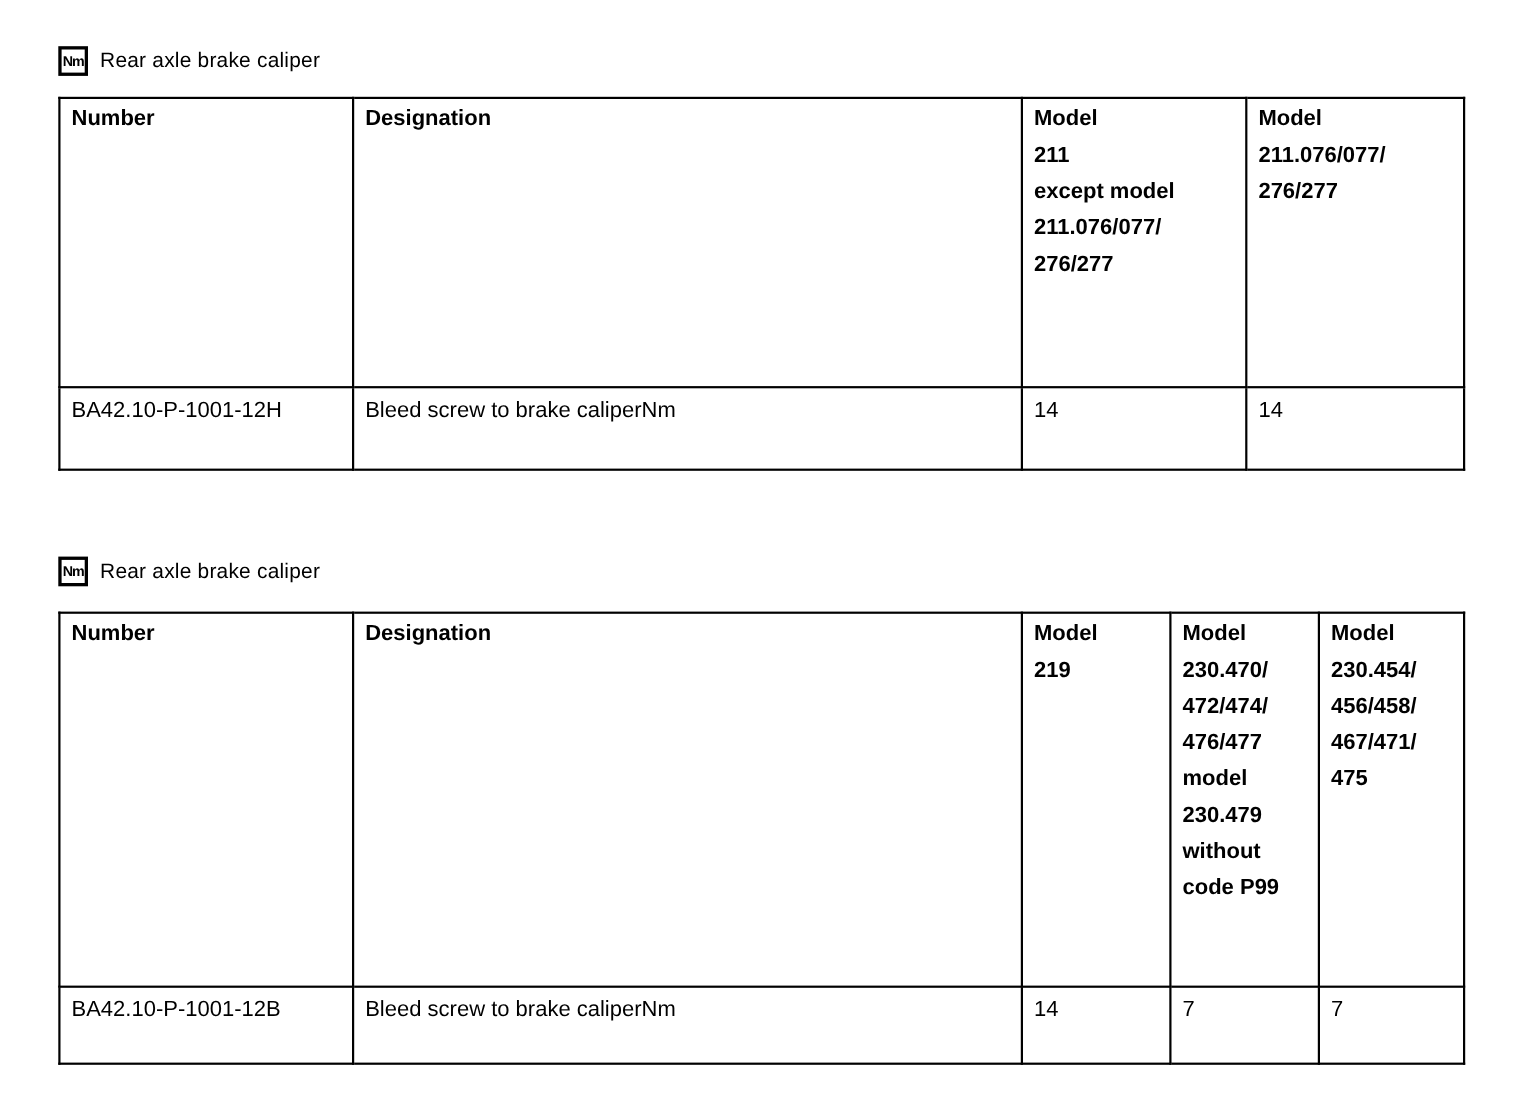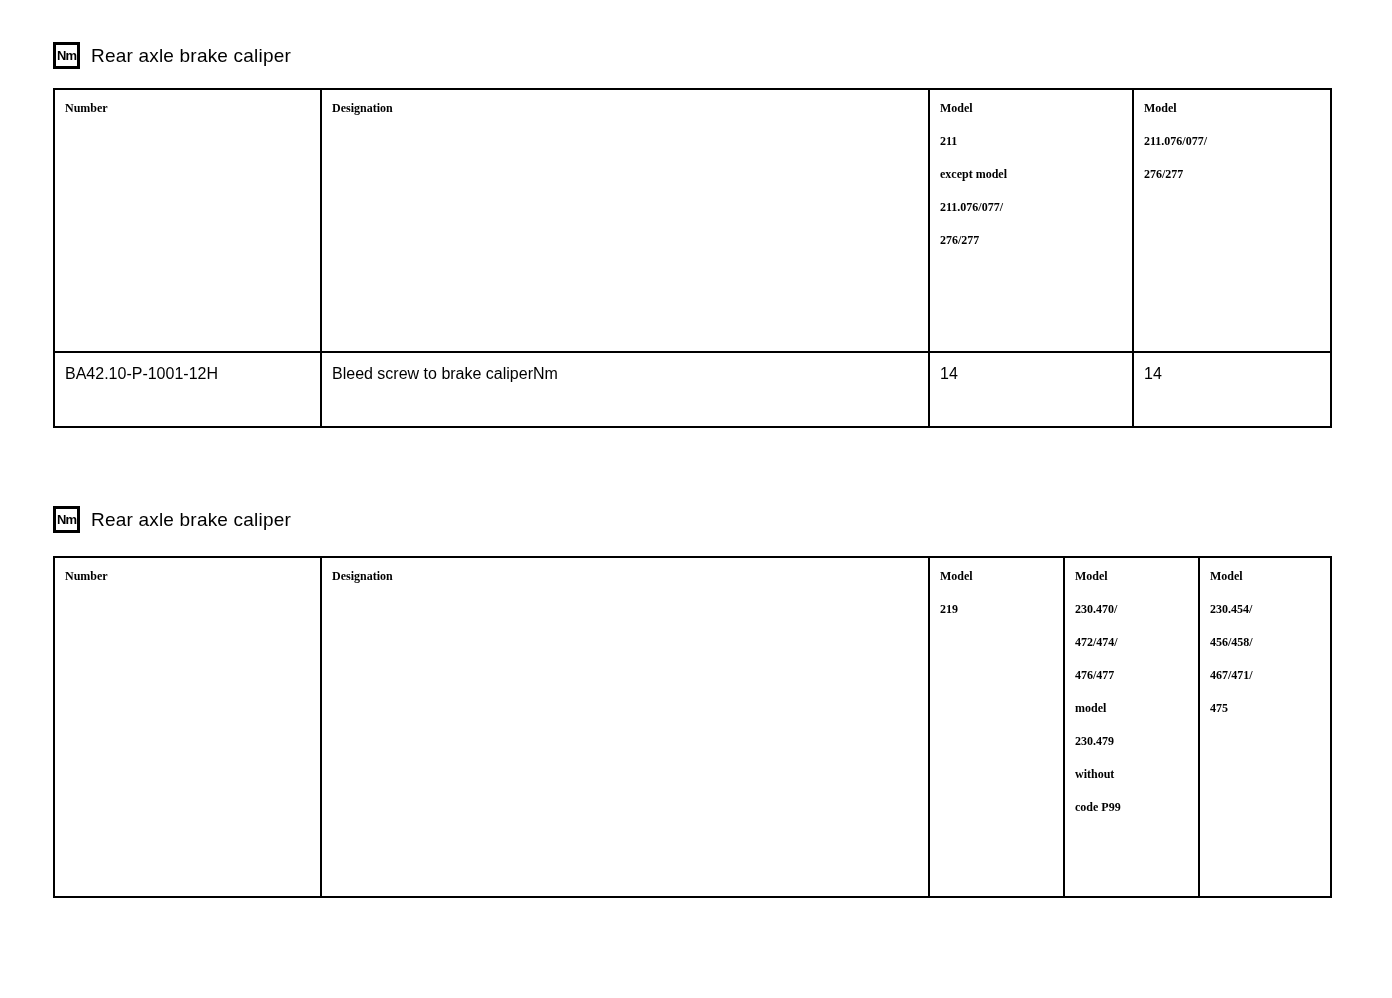--- a/index.html
+++ b/index.html
@@ -50,29 +50,28 @@
   }
   table.spec-table th,
   table.spec-table td {
     border: 2px solid #000000;
     vertical-align: top;
     text-align: left;
     overflow: hidden;
   }
   table.spec-table th {
     font-weight: bold;
-    font-size: 12px;
+    font-size: 20px;
     line-height: 33px;
     padding: 2px 10px 4px 10px;
     white-space: pre-line;
-    font-family: Liberation Serif, serif;
   }
   table.spec-table td {
     font-weight: normal;
-    font-size: 16px;
+    font-size: 20px;
     line-height: 19px;
     padding: 11px 22px 8px 10px;
   }
   tr.header-row-1 { height: 263px; }
   tr.data-row-1   { height: 75px;  }
   tr.header-row-2 { height: 340px; }
   tr.data-row-2   { height: 70px;  }
   .designation-wrap {
     display: flex;
     align-items: flex-start;
@@ -167,18 +166,30 @@
 model
 230.479
 without
 code P99</th>
             <th>Model
 230.454/
 456/458/
 467/471/
 475</th>
           </tr>
+          <tr class="data-row-2">
+            <td>BA42.10-P-1001-12B</td>
+            <td>
+              <div class="designation-wrap">
+                <span>Bleed screw to brake caliper</span>
+                <span class="unit">Nm</span>
+              </div>
+            </td>
+            <td>14</td>
+            <td>7</td>
+            <td>7</td>
+          </tr>
         </tbody>
       </table>
     </div>
 
   </div>
 </div>
 
 </body></html>

